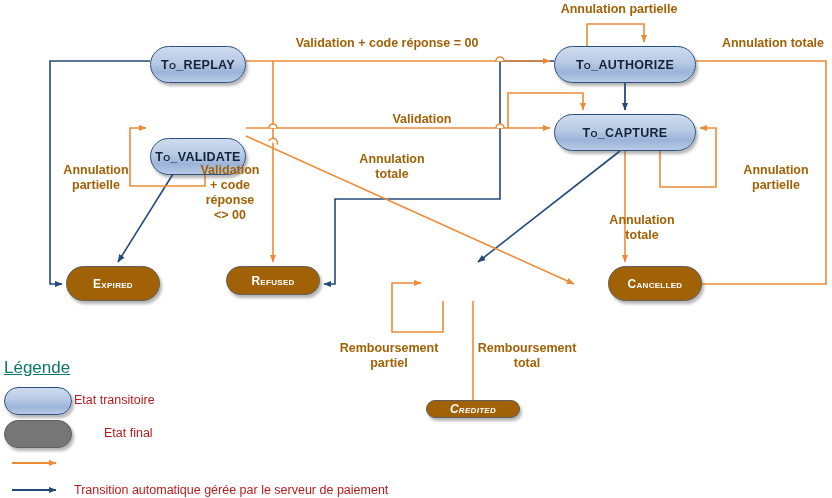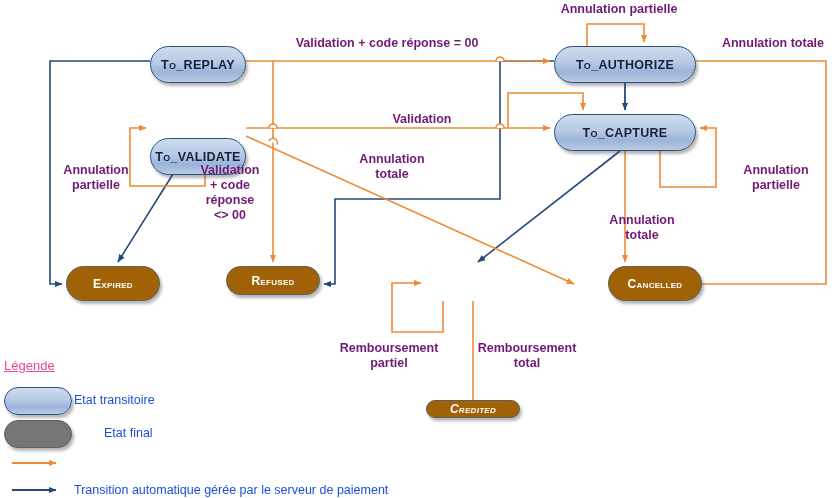--- a/index.html
+++ b/index.html
@@ -20,33 +20,33 @@
   }
   .node.transitory .cap{color:#13223a;font-size:12.5px;font-weight:700;}
 
   .node.final{
     background:#a16207;border:1.2px solid #5f5f5f;border-radius:999px;
     box-shadow:2px 3px 3px rgba(80,80,80,.42);
   }
   .node.final .cap{color:#ffffff;font-size:12px;font-weight:700;}
 
   
-  .lbl{position:absolute;color:#701a75;font-size:12.5px;font-weight:700;
+  .lbl{position:absolute;color:#a16207;font-size:12.5px;font-weight:700;
        line-height:15px;text-align:center;white-space:pre-line;}
 
   
-  .legend-title{position:absolute;left:4px;top:358px;font-size:13px;color:#ec4899;
+  .legend-title{position:absolute;left:4px;top:358px;font-size:17px;color:#0f766e;
        text-decoration:underline;}
   .lg-swatch{position:absolute;width:66px;height:26px;border-radius:999px;}
   .lg-swatch.transitory{
     background:linear-gradient(180deg,#cfdcef 0%,#b7c9e4 45%,#9bb4d8 72%,#b9cbe6 100%);
     border:1.3px solid #2b5080;box-shadow:2px 3px 3px rgba(80,80,80,.42);}
   .lg-swatch.final{background:#767676;border:1.1px solid #5f5f5f;
     box-shadow:2px 3px 3px rgba(80,80,80,.42);}
-  .lg-text{position:absolute;font-size:12.5px;color:#1d4ed8;white-space:nowrap;}
+  .lg-text{position:absolute;font-size:12.5px;color:#b91c1c;white-space:nowrap;}
 </style>
 </head>
 <body>
 
 <div id="stage">
 
   <svg id="wires" viewBox="0 0 832 498">
     <defs>
       <marker id="ao" markerWidth="9" markerHeight="9" refX="7.4" refY="3.2" orient="auto" markerUnits="userSpaceOnUse">
         <path d="M0,0 L8,3.2 L0,6.4 z" fill="#ED8B36"></path>

